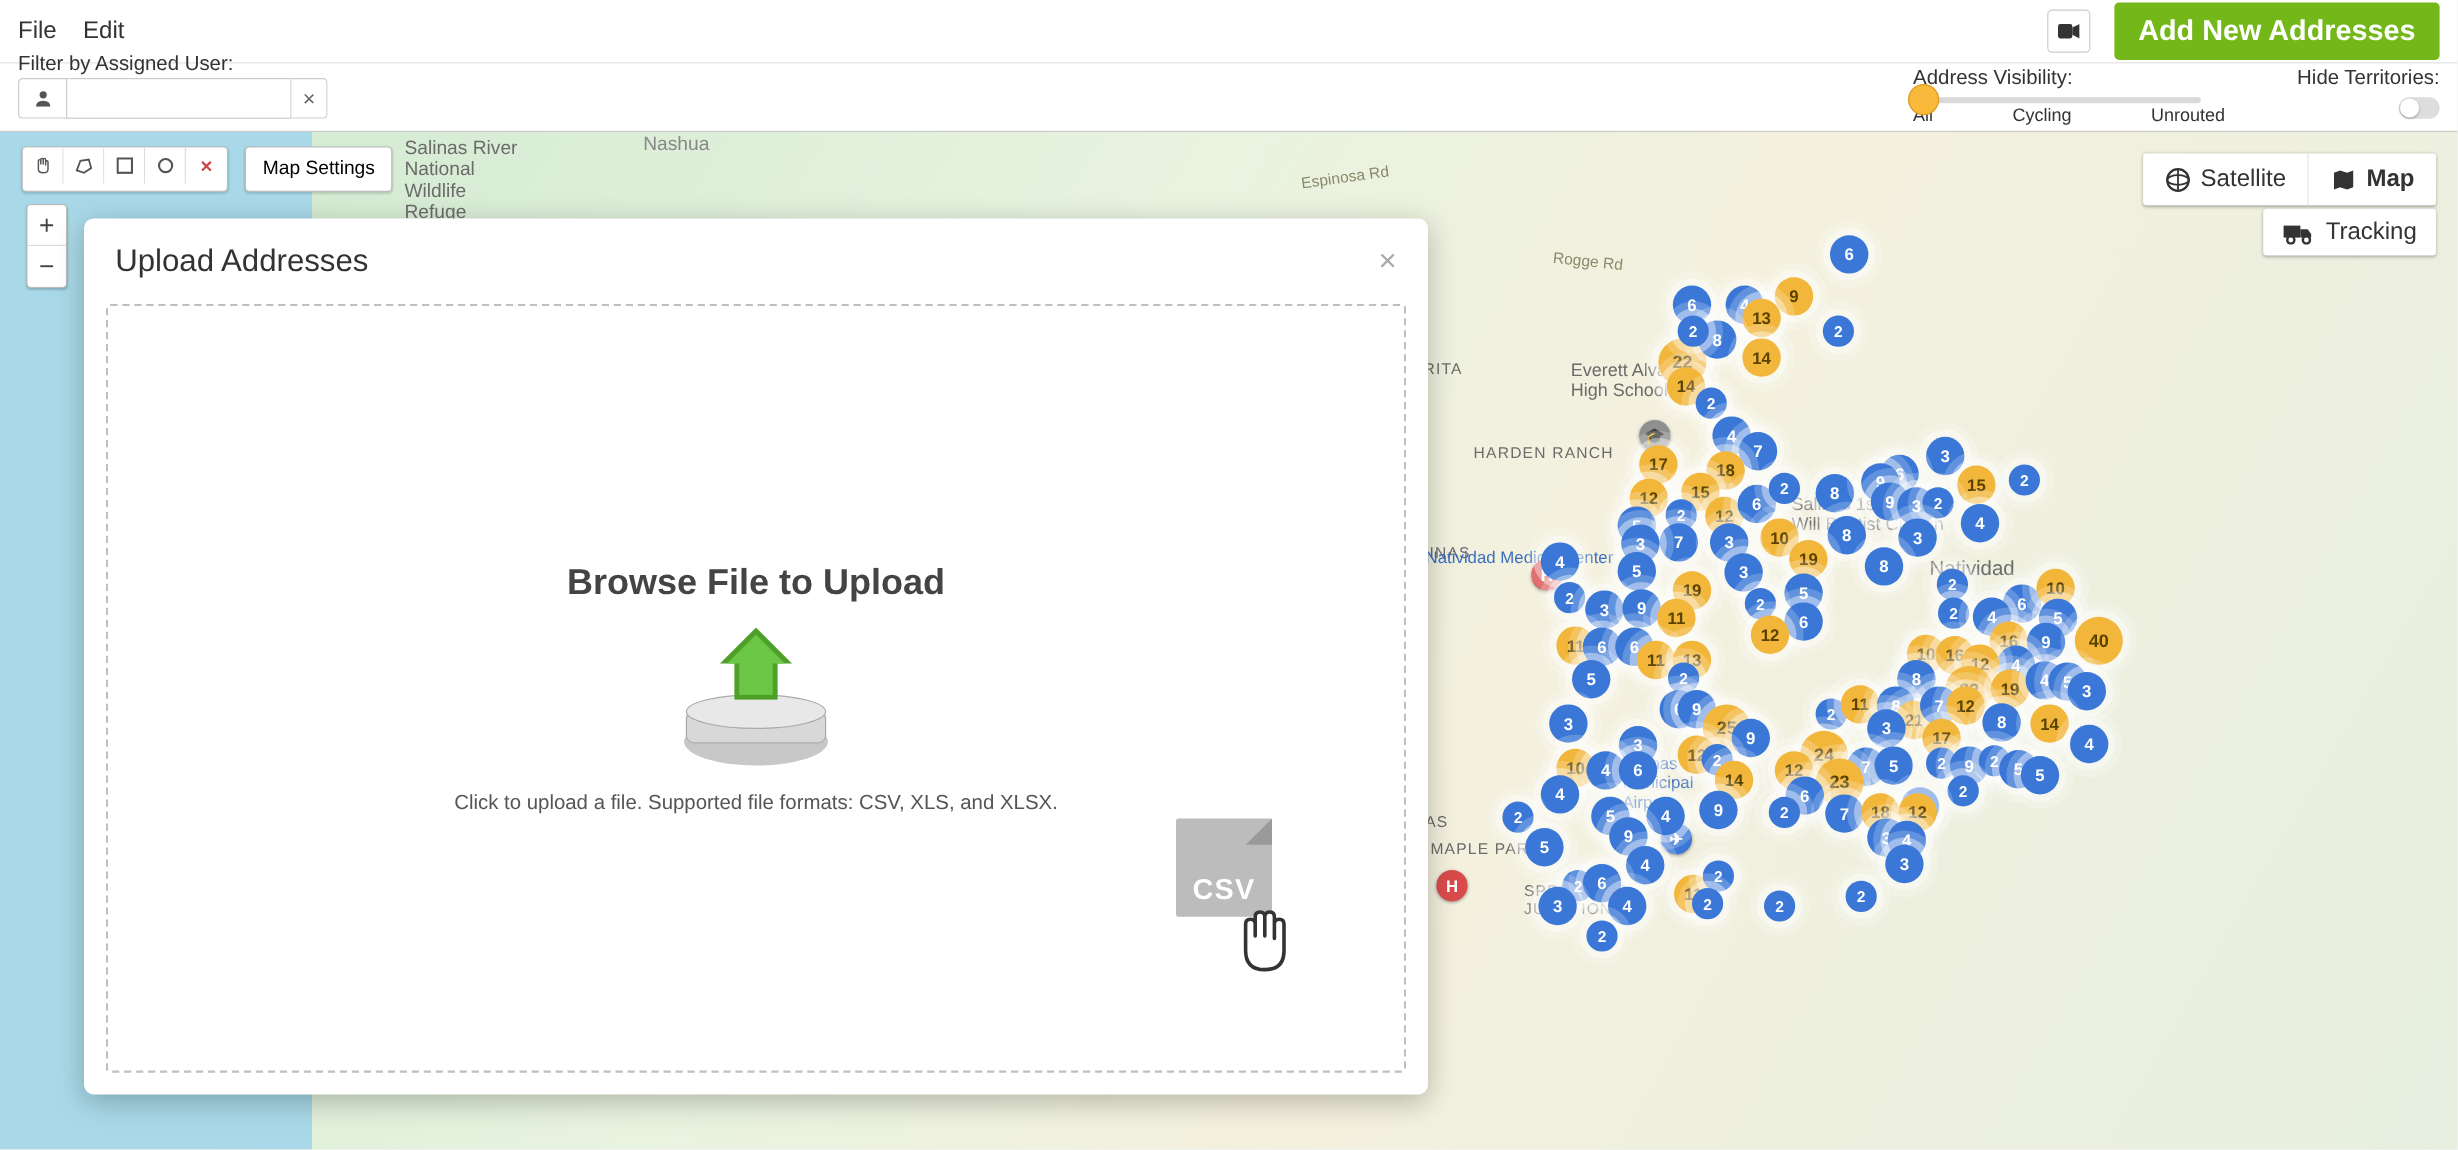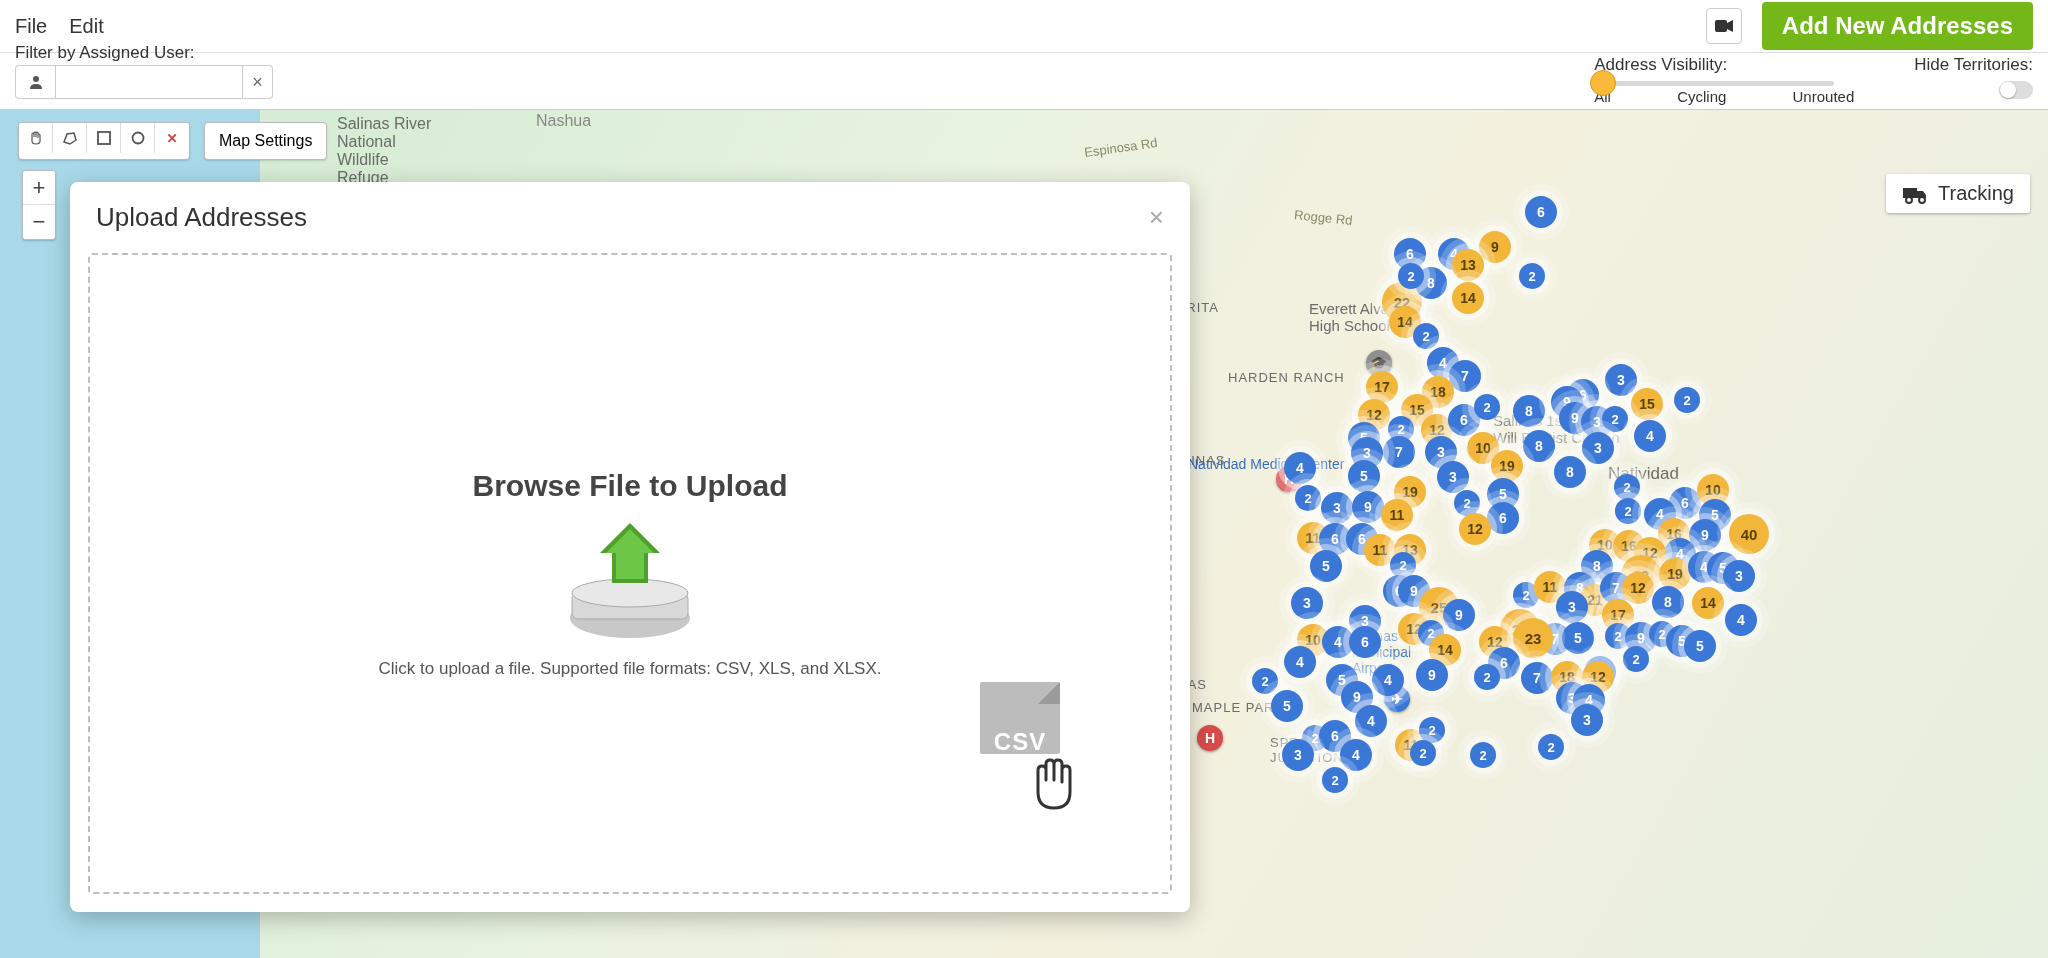--- a/index.html
+++ b/index.html
@@ -65,21 +65,21 @@
 .modal { position: absolute; top: 72px; left: 70px; width: 1120px; height: 730px; background: #fff; border-radius: 8px; box-shadow: 0 6px 24px rgba(0,0,0,.25); display: flex; flex-direction: column; }
 .modal-header { padding: 20px 26px; display: flex; align-items: center; }
 .modal-title { font-size: 26px; color: #333; flex: 1; font-weight:400;}
 .modal-close { font-size: 26px; color: #aaa; background: none; border: none; cursor: pointer; }
 .modal-body { flex: 1; padding: 0 18px 18px 18px; }
 .dropzone { width: 100%; height: 100%; border: 2px dashed #bfbfbf; border-radius: 4px; display: flex; flex-direction: column; align-items: center; justify-content: center; position: relative; }
 .dropzone-title { font-size: 30px; font-weight: 700; color: #444; margin-bottom: 20px; }
 .upload-graphic { width: 140px; height: 120px; margin-bottom: 16px;}
 .dropzone-hint { font-size: 17px; color: #555; }
 .csv-drag { position: absolute; right: 100px; bottom: 100px; width: 90px; height: 110px; }
-.csv-file { width: 80px; height: 72px; background: #bcbcbc; position: relative; border-radius: 2px;}
+.csv-file { width: 80px; height: 82px; background: #bcbcbc; position: relative; border-radius: 2px;}
 .csv-file::before{content:"";position:absolute;right:0;top:0;border-width:0 0 22px 22px;border-style:solid;border-color:transparent transparent #9a9a9a transparent;}
 .csv-label{position:absolute;top:46px;width:100%;text-align:center;color:#fff;font-size:24px;font-weight:600;letter-spacing:1px;}
 .hand-icon{position:absolute;right:-14px;bottom:-24px;}
 
 
 .poi { position:absolute; width:26px; height:26px; border-radius:50%; display:flex; align-items:center; justify-content:center; color:#fff; font-size:14px; font-weight:700; box-shadow:0 1px 3px rgba(0,0,0,.4);}
 .poi-h { background:#d94b4b;}
 .poi-plane{background:#3a77d6;}
 .poi-museum{background:#9a6ad6;}
 .poi-school{background:#8f8f8f;}
@@ -201,20 +201,36 @@
       <button class="tool-btn" style="color:#c44;font-weight:700;">✕</button>
     </div>
     <button class="map-settings-btn">Map Settings</button>
   </div>
 
   <div class="zoom-ctrl">
     <button>+</button>
     <button>−</button>
   </div>
 
+  <div class="map-type-ctrl">
+    <button class="map-type-btn">
+      <svg width="22" height="22" viewBox="0 0 22 22">
+          <circle cx="11" cy="11" r="9" fill="none" stroke="#333" stroke-width="1.8"></circle>
+          <ellipse cx="11" cy="11" rx="9" ry="4" fill="none" stroke="#333" stroke-width="1.5"></ellipse>
+          <line x1="11" y1="2" x2="11" y2="20" stroke="#333" stroke-width="1.5"></line>
+        </svg>
+      <span>Satellite</span>
+    </button>
+    <button class="map-type-btn active">
+      <svg width="22" height="22" viewBox="0 0 22 22">
+          <path d="M3 5 L8 3 L14 5 L19 3 L19 17 L14 19 L8 17 L3 19 Z" fill="#333"></path>
+        </svg>
+      <span>Map</span>
+    </button>
+  </div>
   <div class="tracking-ctrl">
     <svg width="26" height="20" viewBox="0 0 26 20">
         <rect x="1" y="4" width="14" height="10" fill="#333"></rect>
         <path d="M15 7 L21 7 L24 11 L24 14 L15 14 Z" fill="#333"></path>
         <circle cx="7" cy="16" r="3" fill="#fff" stroke="#333" stroke-width="2"></circle>
         <circle cx="20" cy="16" r="3" fill="#fff" stroke="#333" stroke-width="2"></circle>
       </svg>
     <span>Tracking</span>
   </div>
 
@@ -352,21 +368,21 @@
       <div class="cluster cl-blue sz-s" style="left: 1418px; top: 510px;">2</div>
       <div class="cluster cl-gold sz-l" style="left: 1500px; top: 499px;">24</div>
       <div class="cluster cl-gold sz-m" style="left: 1479px; top: 516px;">12</div>
       <div class="cluster cl-blue sz-m" style="left: 1539px; top: 513px;">7</div>
       <div class="cluster cl-blue sz-m" style="left: 1562px; top: 512px;">5</div>
       <div class="cluster cl-blue sz-s" style="left: 1605px; top: 513px;">2</div>
       <div class="cluster cl-blue sz-m" style="left: 1625px; top: 512px;">9</div>
       <div class="cluster cl-blue sz-s" style="left: 1649px; top: 511px;">2</div>
       <div class="cluster cl-blue sz-m" style="left: 1666px; top: 515px;">5</div>
       <div class="cluster cl-blue sz-m" style="left: 1684px; top: 520px;">5</div>
-      <div class="cluster cl-gold sz-l" style="left: 1513px; top: 508px; text-align: right;">23</div>
+      <div class="cluster cl-gold sz-l" style="left: 1513px; top: 522px; text-align: right;">23</div>
       <div class="cluster cl-gold sz-m" style="left: 1429px; top: 524px;">14</div>
       <div class="cluster cl-blue sz-m" style="left: 1284px; top: 536px;">4</div>
       <div class="cluster cl-blue sz-m" style="left: 1488px; top: 537px;">6</div>
       <div class="cluster cl-blue sz-s" style="left: 1623px; top: 536px;">2</div>
       <div class="cluster cl-blue sz-m" style="left: 1584px; top: 546px;">4</div>
       <div class="cluster cl-blue sz-s" style="left: 1252px; top: 558px;">2</div>
       <div class="cluster cl-blue sz-m" style="left: 1326px; top: 554px;">5</div>
       <div class="cluster cl-blue sz-m" style="left: 1372px; top: 554px;">4</div>
       <div class="cluster cl-blue sz-m" style="left: 1416px; top: 549px;">9</div>
       <div class="cluster cl-blue sz-s" style="left: 1474px; top: 554px;">2</div>

